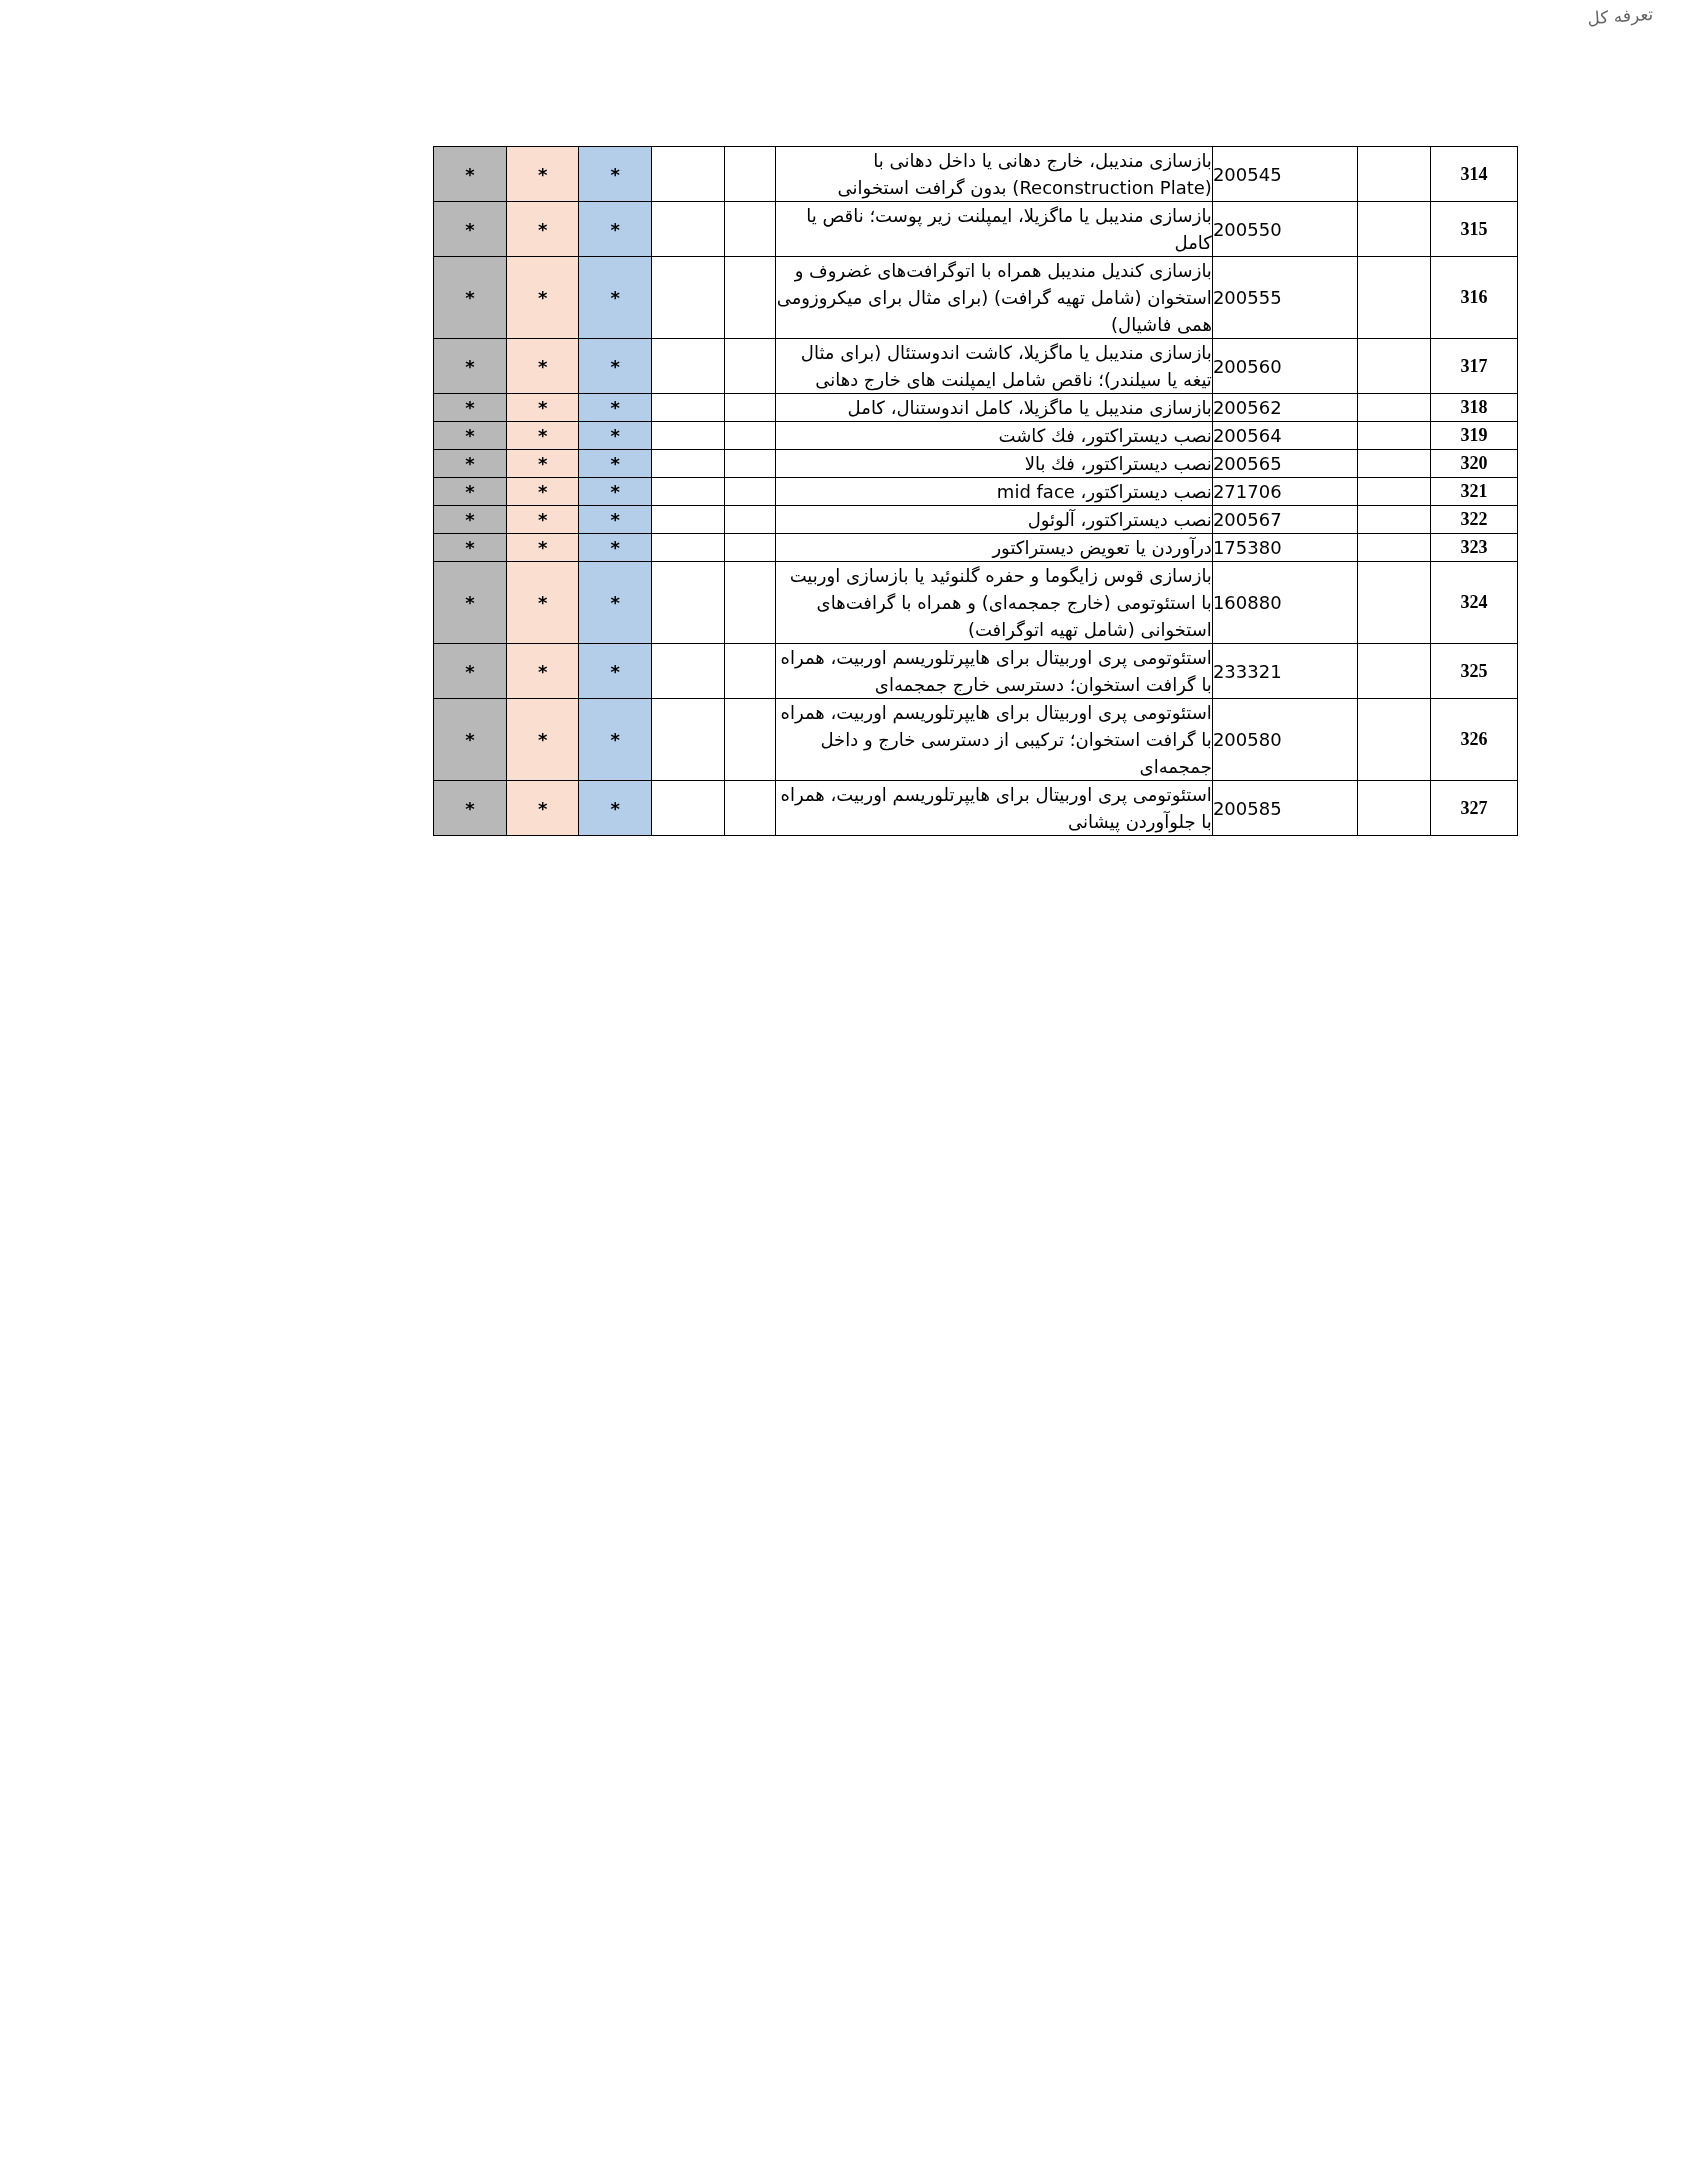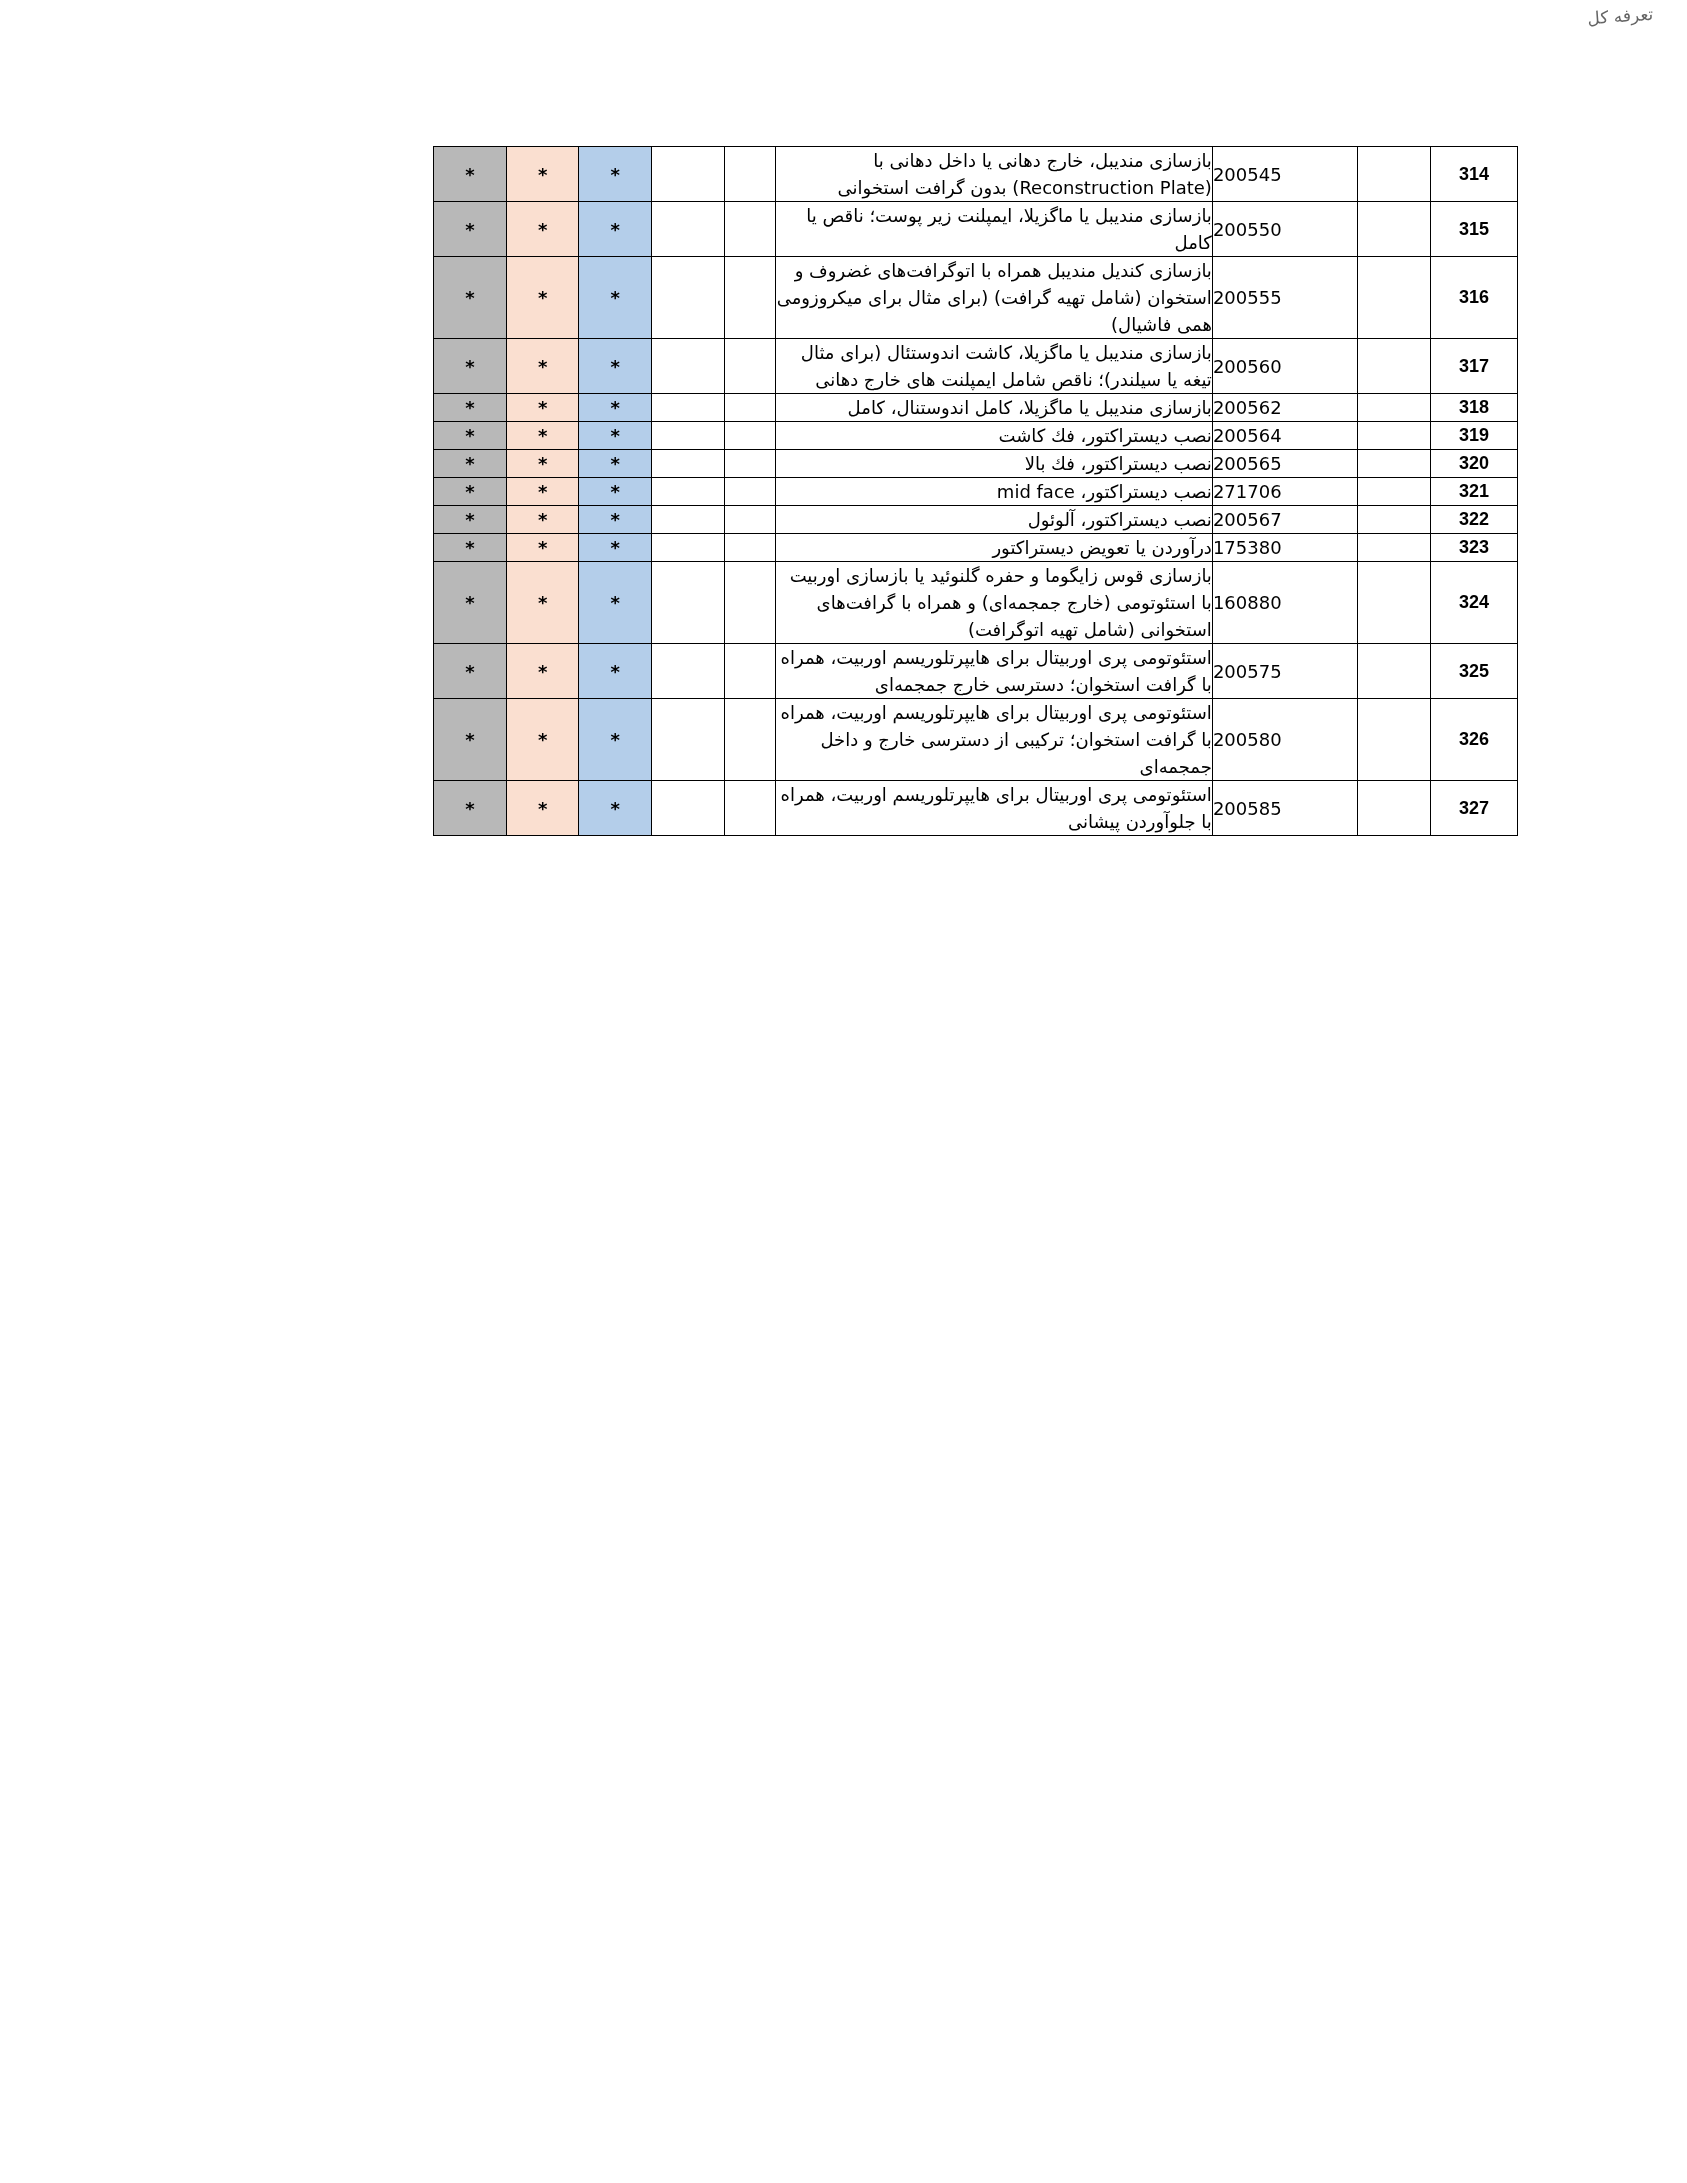--- a/index.html
+++ b/index.html
@@ -62,21 +62,21 @@
   col.c-blank2  { width: 46px; }
   col.c-blank3  { width: 66px; }
   col.c-blue    { width: 66px; }
   col.c-peach   { width: 66px; }
   col.c-grey    { width: 66px; }
 
   td.num {
     text-align: center;
     font-weight: bold;
     font-size: 22.5px;
-    font-family: Liberation Sans, sans-serif;
+    font-family: Liberation Serif, serif;
     margin-left: 32px;
   }
   td.code {
     text-align: left;
     font-size: 20px;
     direction: ltr;
   }
   td.desc {
     text-align: right;
     padding: 6.6px 9.3px 6.6px 9.3px;
@@ -232,21 +232,21 @@
             <td class="desc">بازسازی قوس زایگوما و حفره گلنوئید یا بازسازی اوربیت با استئوتومی (خارج جمجمه‌ای) و همراه با گرافت‌های استخوانی (شامل تهیه اتوگرافت)</td>
             <td class="blank"></td>
             <td class="blank"></td>
             <td class="mark blue">*</td>
             <td class="mark peach">*</td>
             <td class="mark grey">*</td>
           </tr>
           <tr>
             <td class="num">325</td>
             <td class="blank"></td>
-            <td class="code">200575</td>
+            <td class="code">233321</td>
             <td class="desc">استئوتومی پری اوربیتال برای هایپرتلوریسم اوربیت، همراه با گرافت استخوان؛ دسترسی خارج جمجمه‌ای</td>
             <td class="blank"></td>
             <td class="blank"></td>
             <td class="mark blue">*</td>
             <td class="mark peach">*</td>
             <td class="mark grey">*</td>
           </tr>
           <tr>
             <td class="num">326</td>
             <td class="blank"></td>

